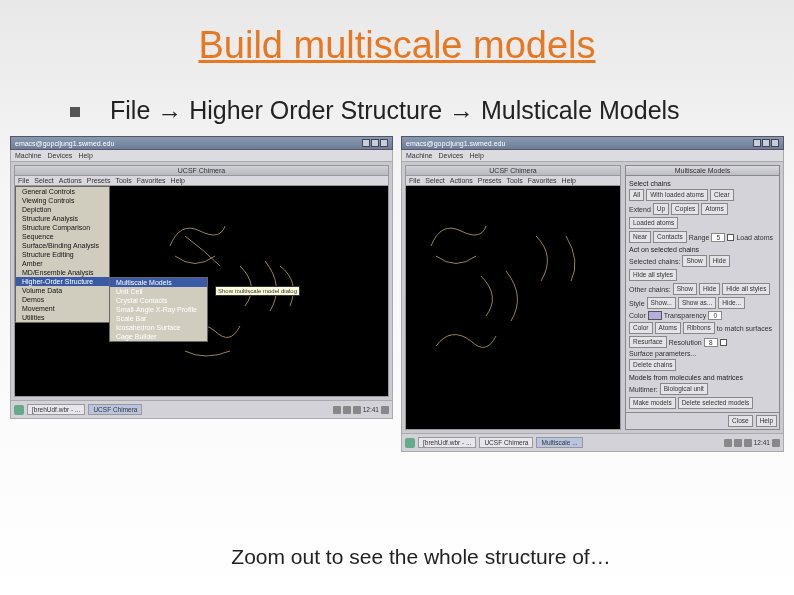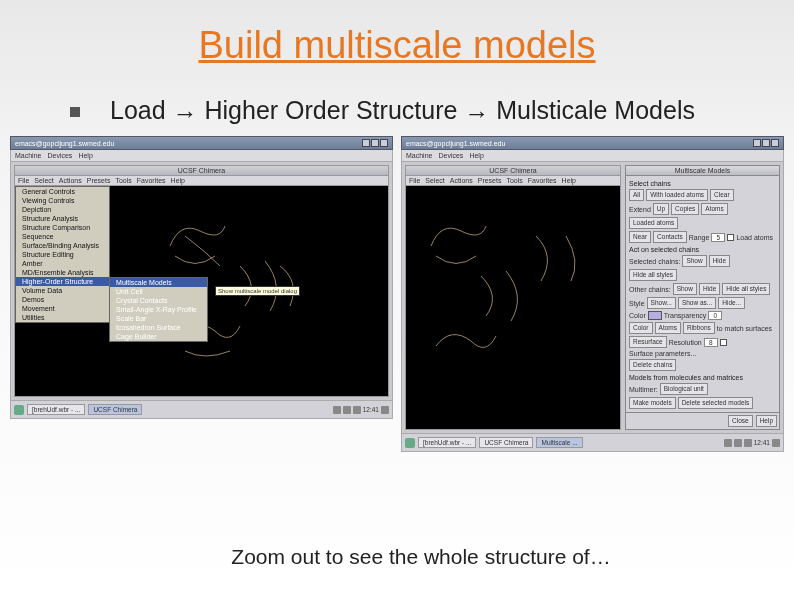--- a/index.html
+++ b/index.html
@@ -222,21 +222,21 @@
     padding-left: 48px;
   }
 </style>
 </head>
 <body>
 
 <h1 class="slide-title">Build multiscale models</h1>
 
 <div class="bullet-row">
   <div class="bullet"></div>
-  <div class="bullet-text">Load → Higher Order Structure → Mulsticale Models</div>
+  <div class="bullet-text">File → Higher Order Structure → Mulsticale Models</div>
 </div>
 
 <div class="screens">
 
   <div class="screen">
     <div class="win-titlebar">
       <span>emacs@gopcljung1.swmed.edu</span>
       <div class="btns">
         <div class="btn"></div>
         <div class="btn"></div>

